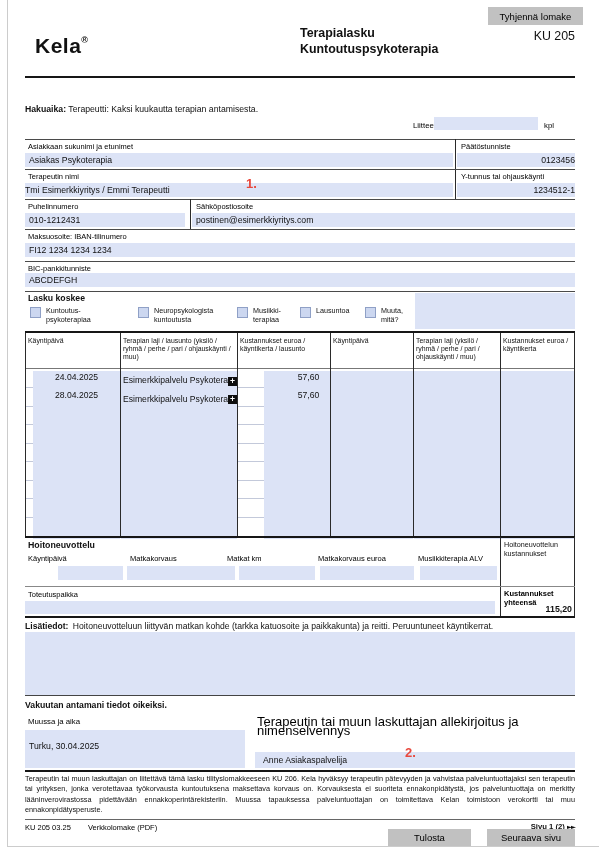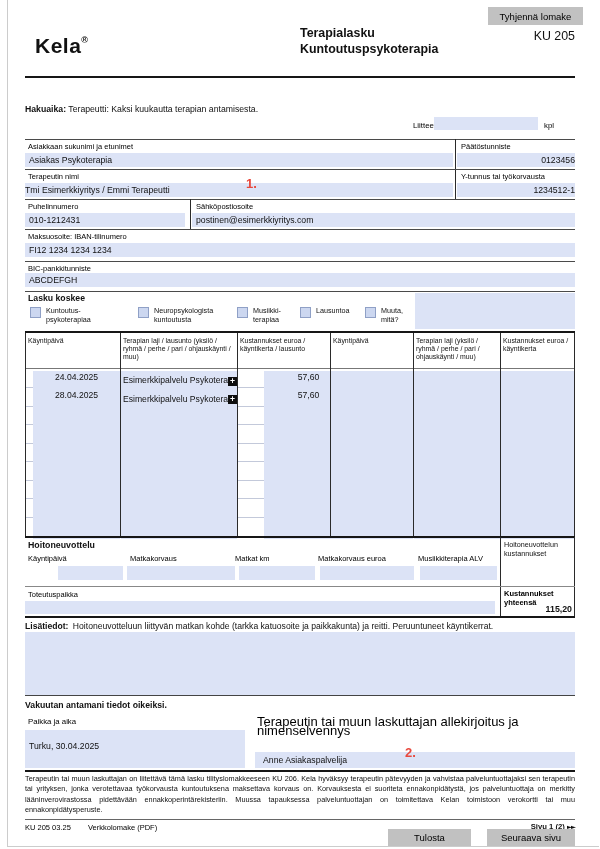--- a/index.html
+++ b/index.html
@@ -70,21 +70,21 @@
   <div class="abs hr1" style="left:25px;top:139px;width:550px;"></div>
   <div class="abs vl" style="left:455px;top:139px;height:60px;"></div>
 
   <div class="abs lbl" style="left:28px;top:142px;">Asiakkaan sukunimi ja etunimet</div>
   <div class="abs lbl" style="left:461px;top:142px;">Päätöstunniste</div>
   <div class="abs in val" style="left:25px;top:153px;width:428px;height:14px;padding-left:4px;">Asiakas Psykoterapia</div>
   <div class="abs in val ctr" style="left:457px;top:153px;width:118px;height:14px;">0123456</div>
 
   <div class="abs hr1" style="left:25px;top:169px;width:550px;"></div>
   <div class="abs lbl" style="left:28px;top:172px;">Terapeutin nimi</div>
-  <div class="abs lbl" style="left:461px;top:172px;">Y-tunnus tai työkorvausta</div>
+  <div class="abs lbl" style="left:461px;top:172px;">Y-tunnus tai ohjauskäynti</div>
   <div class="abs in val" style="left:25px;top:183px;width:428px;height:14px;">Tmi Esimerkkiyritys / Emmi Terapeutti</div>
   <div class="abs in val ctr" style="left:457px;top:183px;width:118px;height:14px;">1234512-1</div>
   <div class="abs red" style="left:246px;top:176px;">1.</div>
 
   <div class="abs hr1" style="left:25px;top:199px;width:550px;"></div>
   <div class="abs vl" style="left:190px;top:199px;height:30px;"></div>
   <div class="abs lbl" style="left:28px;top:202px;">Puhelinnumero</div>
   <div class="abs lbl" style="left:196px;top:202px;">Sähköpostiosoite</div>
   <div class="abs in val" style="left:25px;top:213px;width:160px;height:14px;padding-left:4px;">010-1212431</div>
   <div class="abs in val" style="left:192px;top:213px;width:383px;height:14px;padding-left:4px;">postinen@esimerkkiyritys.com</div>
@@ -224,21 +224,21 @@
   <div class="abs vl" style="left:330px;top:333px;height:204px;"></div>
   <div class="abs vl" style="left:413px;top:333px;height:204px;"></div>
   <div class="abs vl" style="left:500px;top:333px;height:204px;"></div>
   <div class="abs vl" style="left:574px;top:333px;height:204px;"></div>
   <div class="abs hr2" style="left:25px;top:536px;width:550px;"></div>
 
   <div class="abs b" style="left:28px;top:540px;font-size:8.8px;">Hoitoneuvottelu</div>
   <div class="abs sml" style="left:504px;top:541px;width:64px;">Hoitoneuvottelun kustannukset</div>
   <div class="abs lbl" style="left:28px;top:554px;">Käyntipäivä</div>
   <div class="abs lbl" style="left:130px;top:554px;">Matkakorvaus</div>
-  <div class="abs lbl" style="left:235px;top:554px;">Matkat km</div>
+  <div class="abs lbl" style="left:227px;top:554px;">Matkat km</div>
   <div class="abs lbl" style="left:318px;top:554px;">Matkakorvaus euroa</div>
   <div class="abs lbl" style="left:418px;top:554px;">Musiikkiterapia ALV</div>
 
   <div class="abs in" style="left:58px;top:566px;width:65px;height:14px;"></div>
   <div class="abs in" style="left:127px;top:566px;width:108px;height:14px;"></div>
   <div class="abs in" style="left:239px;top:566px;width:76px;height:14px;"></div>
   <div class="abs in" style="left:320px;top:566px;width:94px;height:14px;"></div>
   <div class="abs in" style="left:420px;top:566px;width:77px;height:14px;"></div>
 
   <div class="abs vl" style="left:500px;top:537px;height:79px;"></div>
@@ -251,21 +251,21 @@
   <div class="abs b" style="left:503px;top:604px;width:69px;font-size:8.8px;text-align:right;">115,20</div>
   <div class="abs hr2" style="left:25px;top:616px;width:550px;"></div>
 
   <div class="abs" style="left:25px;top:621px;width:550px;font-size:8.6px;">
     <span class="b">Lisätiedot:</span>
     <span style="margin-left:2px;">Hoitoneuvotteluun liittyvän matkan kohde (tarkka katuosoite ja paikkakunta) ja reitti. Peruuntuneet käyntikerrat.</span>
   </div>
   <div class="abs in" style="left:25px;top:632px;width:550px;height:64px;border-bottom:1px solid #444;"></div>
 
   <div class="abs b" style="left:25px;top:700px;font-size:8.7px;">Vakuutan antamani tiedot oikeiksi.</div>
-  <div class="abs lbl" style="left:28px;top:717px;font-size:7.8px;">Paikka ja aika</div>
+  <div class="abs lbl" style="left:28px;top:717px;font-size:7.8px;">Muussa ja aika</div>
   <div class="abs lbl" style="left:257px;top:717px;font-size:13px;">Terapeutin tai muun laskuttajan allekirjoitus ja nimenselvennys</div>
   <div class="abs in" style="left:25px;top:730px;width:220px;height:38px;">
     <div class="val" style="padding:9px 0 0 4px;">Turku, 30.04.2025</div>
   </div>
   <div class="abs in val" style="left:255px;top:752px;width:320px;height:16px;line-height:16px;padding-left:8px;">Anne Asiakaspalvelija</div>
   <div class="abs red" style="left:405px;top:745px;">2.</div>
   <div class="abs hr2" style="left:25px;top:770px;width:550px;"></div>
 
   <div class="abs" style="left:25px;top:774px;width:550px;font-size:7.3px;line-height:10.3px;text-align:justify;">Terapeutin tai muun laskuttajan on liitettävä tämä lasku tilityslomakkeeseen KU 206. Kela hyväksyy terapeutin pätevyyden ja vahvistaa palveluntuottajaksi sen terapeutin tai yrityksen, jonka verotettavaa työkorvausta kuntoutuksena maksettava korvaus on. Korvauksesta ei suoriteta ennakonpidätystä, jos palveluntuottaja on merkitty lääninverovirastossa pidettävään ennakkoperintärekisteriin. Muussa tapauksessa palveluntuottajan on toimitettava Kelan toimistoon verokortti tai muu ennakonpidätysperuste.</div>
 

